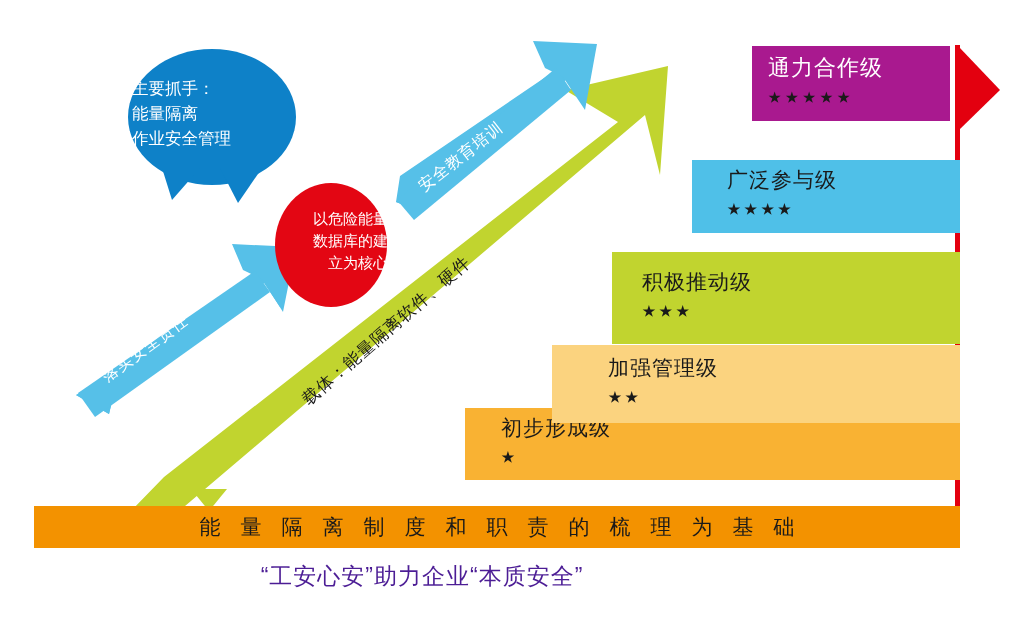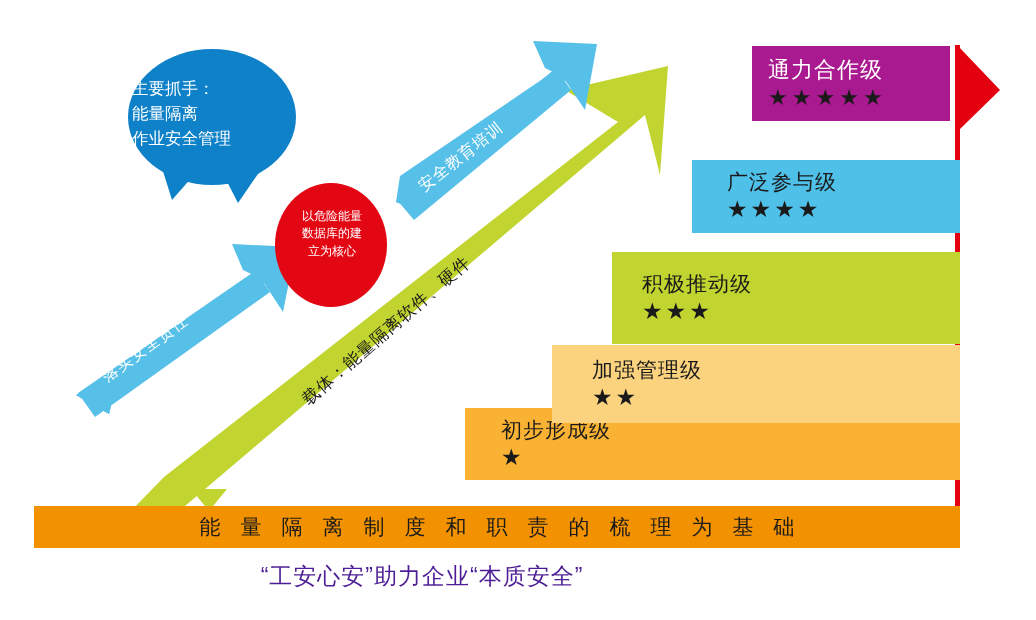--- a/index.html
+++ b/index.html
@@ -17,20 +17,21 @@
   .layer{position:absolute;left:0;top:0;width:1036px;height:620px;}
   svg.layer{pointer-events:none;}
 
   
   .level-bar{
     position:absolute;
     box-sizing:border-box;
     display:flex;
     flex-direction:column;
     justify-content:center;
+    font-family:Liberation Mono, monospace;
   }
   .level-title{
     color:#1a1a1a;
     font-size:21px;
     line-height:1.15;
     letter-spacing:1px;
     white-space:nowrap;
   }
   .level-stars{
     color:#1a1a1a;
@@ -82,23 +83,23 @@
     color:#ffffff;
     font-size:16.5px;
     line-height:1.52;
     white-space:nowrap;
   }
   #circle-text{
     position:absolute;
     left:276px; top:208px;
     width:112px;
     color:#ffffff;
-    font-size:12px;
+    font-size:15px;
     line-height:1.45;
-    text-align:center;
+    text-align:right;
   }
 
   
   .arrow-label{
     position:absolute;
     white-space:nowrap;
     transform-origin:left center;
   }
   #label-arrow1{
     left:104px; top:368px;
@@ -163,21 +164,21 @@
       <rect x="955" y="45" width="5" height="465" fill="#E3000F"></rect>
       <polygon points="959,47 1000,90 959,130" fill="#E3000F"></polygon>
     </g>
   </svg>
 
   <div class="level-bar lvl1" style="left: 465px; top: 408px; width: 495px; height: 72px; padding-left: 36px; background: rgb(249, 178, 51);">
     <div class="level-title">初步形成级</div>
     <div class="level-stars">★</div>
   </div>
 
-  <div class="level-bar lvl2" style="left: 552px; top: 345px; width: 408px; height: 78px; padding-left: 40px; background: rgb(251, 211, 127);">
+  <div class="level-bar lvl2" style="left: 552px; top: 345px; width: 408px; height: 78px; padding-left: 56px; background: rgb(251, 211, 127);">
     <div class="level-title">加强管理级</div>
     <div class="level-stars">★★</div>
   </div>
 
   <div class="level-bar lvl3" style="left: 612px; top: 252px; width: 348px; height: 92px; padding-left: 30px; background: rgb(193, 212, 47);">
     <div class="level-title">积极推动级</div>
     <div class="level-stars">★★★</div>
   </div>
 
   <div class="level-bar lvl4" style="left: 692px; top: 160px; width: 268px; height: 73px; padding-left: 35px; background: rgb(79, 192, 232);">

